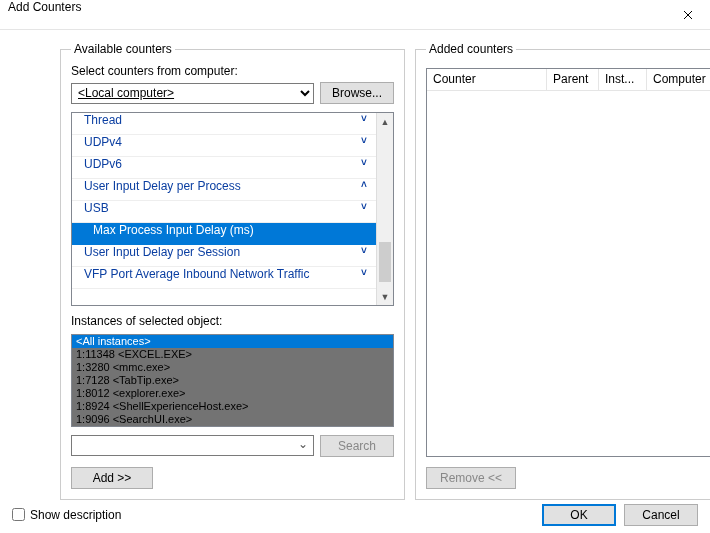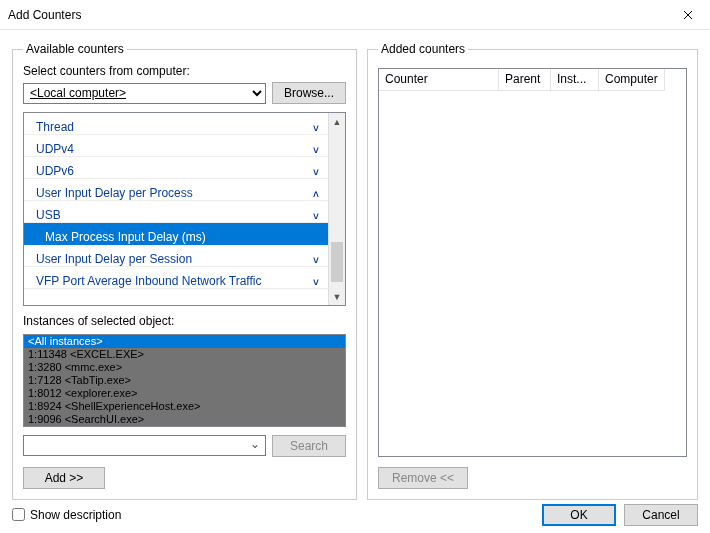--- a/index.html
+++ b/index.html
@@ -9,21 +9,21 @@
     font-size: 12px;
     background: #fff;
     width: 710px;
     height: 533px;
     overflow: hidden;
   }
 
   
   .titlebar {
     display: flex;
-    align-items: center;
+    align-items: flex-start;
     height: 30px;
     padding-left: 8px;
     border-bottom: 1px solid #e5e5e5;
   }
   .titlebar-title { flex: 1; font-size: 12px; color: #000; }
   .titlebar-close {
     width: 45px; height: 30px;
     display: flex; align-items: center; justify-content: center;
     color: #000;
   }
@@ -36,21 +36,21 @@
     height: 470px;
   }
 
   fieldset {
     border: 1px solid #ccc;
     padding: 8px 10px 10px 10px;
     margin: 0;
   }
   legend { padding: 0 3px; font-size: 12px; }
 
-  .fs-available { flex: 0 0 345px; display:flex; flex-direction:column; }
+  .fs-available { flex: 0 0 345px; display:flex; flex-direction:column;margin-left:48px; }
   .fs-added { flex: 1; display:flex; flex-direction:column; }
 
   .lbl { display: block; margin-bottom: 4px; }
 
   .row { display: flex; gap: 6px; align-items: center; }
 
   select.combo, .combo-box {
     height: 21px;
     border: 1px solid #7a7a7a;
     background: #fff;
@@ -80,21 +80,21 @@
     height: 197px;
     display: flex;
   }
   .counter-list {
     flex: 1;
     overflow-y: hidden;
     background: #fff;
   }
   .counter-item {
     display: flex;
-    align-items: flex-end;
+    align-items: flex-start;
     height: 22px;
     padding: 0 6px 0 12px;
     color: #0a3ea1;
     border-bottom: 1px solid #eee;
     position: relative;
   }
   .counter-item.child { padding-left: 12px; color: #0a3ea1; }
   .counter-item.selected { background: #0078d7; color: #fff; border-bottom-color:#0078d7; }
   .counter-item .label { flex: 1; overflow: hidden; text-overflow: ellipsis; white-space: nowrap; }
   .counter-item .chev { width: 12px; text-align: center; font-size: 10px; color: #0a3ea1; }

